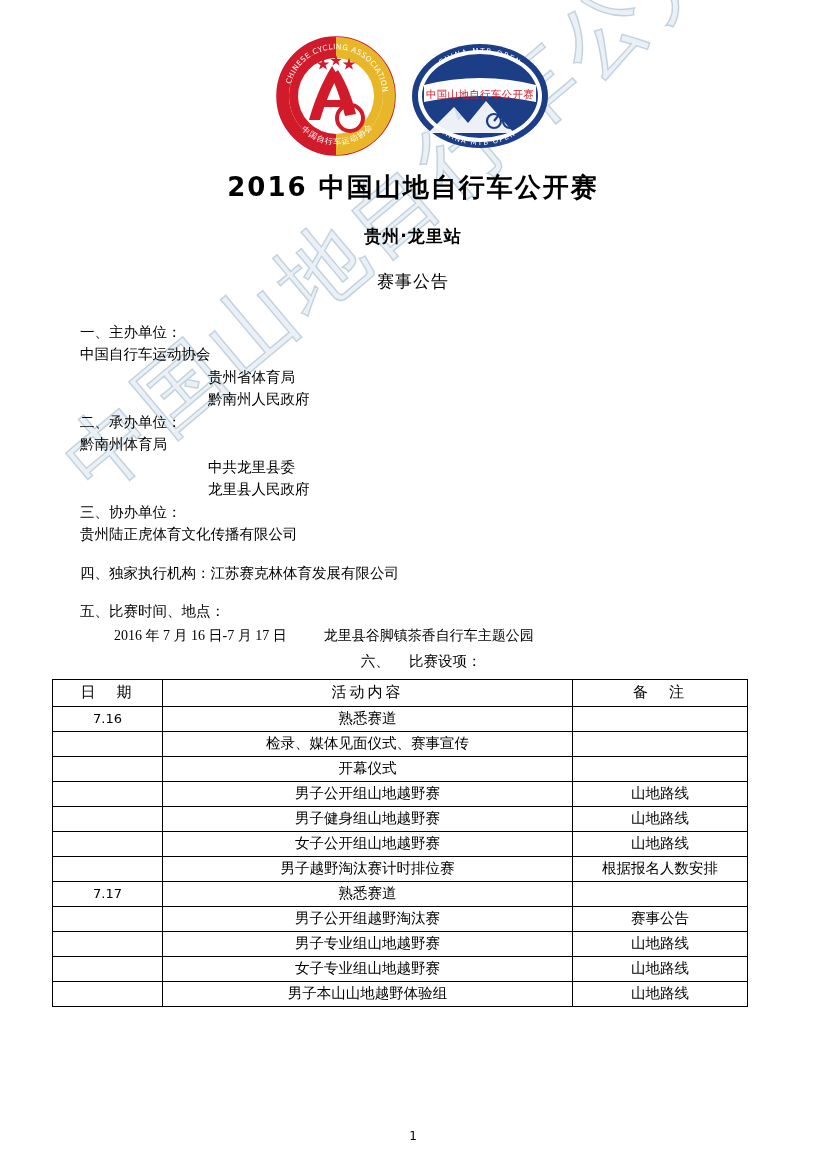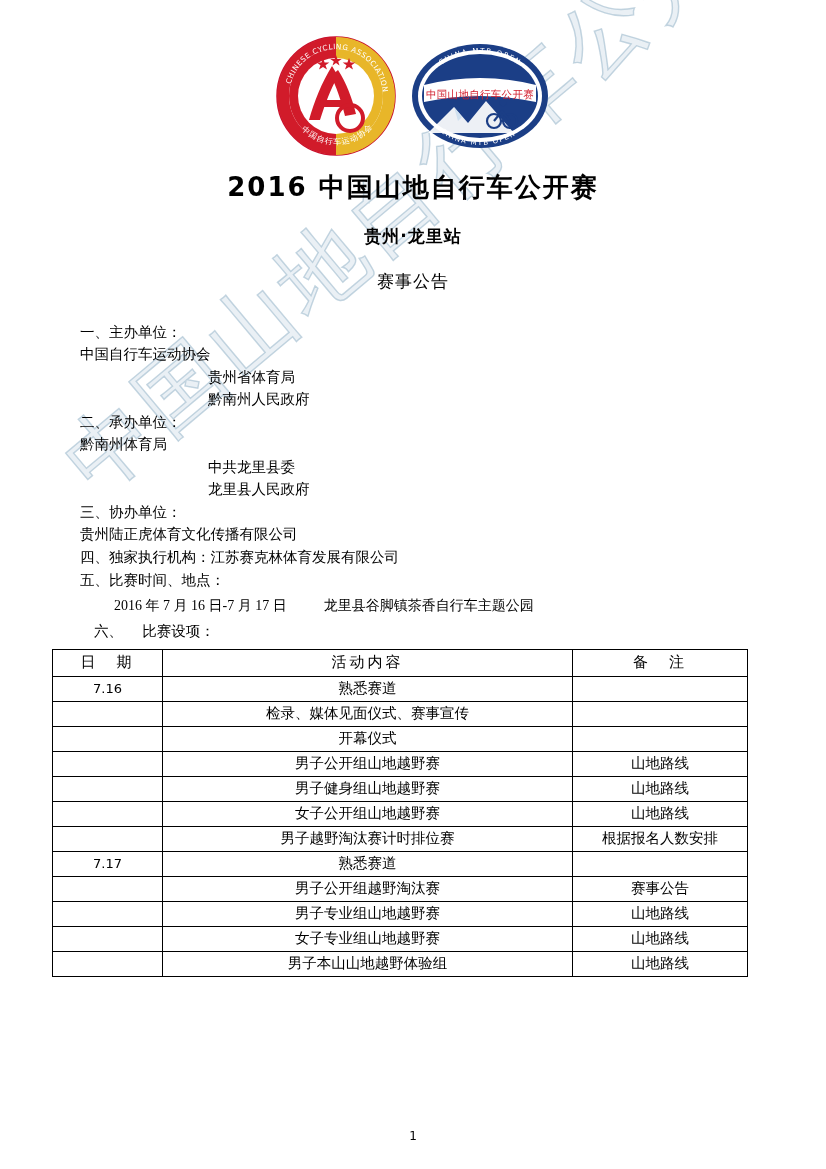--- a/index.html
+++ b/index.html
@@ -110,30 +110,31 @@
   .item-label {
     white-space: nowrap;
     flex: 0 0 auto;
   }
   .item-label.w1 { width: 128px; }
   .item-value { flex: 1 1 auto; }
   .cont-row {
     display: flex;
   }
   .cont-pad { width: 128px; flex: 0 0 auto; }
-  .plain-row { margin-top: 1px; font-family: Liberation Mono, monospace; }
+  .plain-row { margin-top: 16px; }
   .date-line {
     margin-top: 2px;
     padding-left: 34px;
     font-size: 14px;
   }
   .date-line .gap { display: inline-block; width: 30px; }
   .section-six {
     margin-top: 4px;
     padding-left: 14px;
+    text-align: center;
   }
   .section-six .s6gap { display: inline-block; width: 12px; }
 
   
   .table-wrap {
     position: relative;
     z-index: 6;
     padding: 6px 78px 0 52px;
   }
   table.sched {

